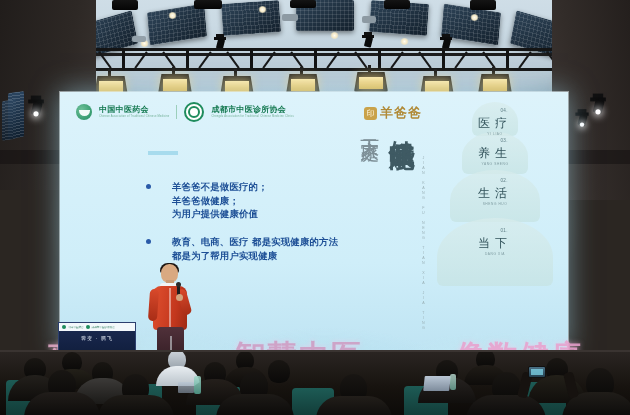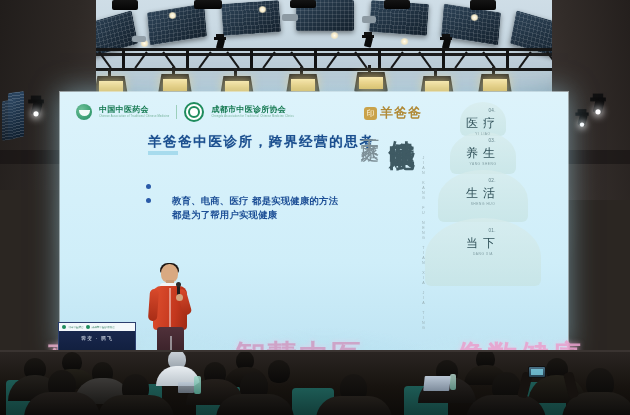--- a/index.html
+++ b/index.html
@@ -153,21 +153,21 @@
   .bullet .dot{
     position:absolute;left:4px;top:4px;width:5px;height:5px;border-radius:50%;background:#2a5aa8;
   }
   .bullet .btxt{
     font-size:9.4px;line-height:1.45;color:#1d4f96;font-weight:bold;letter-spacing:.2px;
     font-family:"DejaVu Serif","Liberation Serif",serif;
   }
 
   
   .graphic{position:absolute;right:6px;top:6px;width:218px;height:244px;}
-  .pyramid{position:absolute;right:20px;top:4px;width:118px;height:230px;}
+  .pyramid{position:absolute;right:8px;top:4px;width:118px;height:230px;}
   .tier{
     position:absolute;left:50%;transform:translateX(-50%);
     background:linear-gradient(#d8ecec,#c6e3e2);
     border-radius:50% 50% 6px 6px / 58% 58% 6px 6px;
     opacity:.72;
   }
   .tier-label{
     position:absolute;left:50%;transform:translateX(-50%);
     text-align:center;color:#3e5d63;white-space:nowrap;
   }
@@ -458,26 +458,28 @@
         <span class="logosub">Chinese Association of Traditional Chinese Medicine</span>
       </div>
       <div class="logodiv"></div>
       <div class="logomark ring"></div>
       <div>
         <div class="logotext">成都市中医诊所协会</div>
         <span class="logosub">Chengdu Association for Traditional Chinese Medicine Clinics</span>
       </div>
     </div>
 
-    <div class="slide-title">羊爸爸中医诊所，跨界经营的思考</div>
     <div class="title-underline"></div>
 
     <div class="bullets">
       <div class="bullet">
         <span class="dot"></span>
+        <div class="btxt" style="white-space:pre-line;">羊爸爸不是做医疗的；
+羊爸爸做健康；
+为用户提供健康价值</div>
       </div>
       <div class="bullet">
         <span class="dot"></span>
         <div class="btxt" style="white-space:pre-line;">教育、电商、医疗 都是实现健康的方法
 都是为了帮用户实现健康</div>
       </div>
     </div>
 
     <div class="graphic">
 

